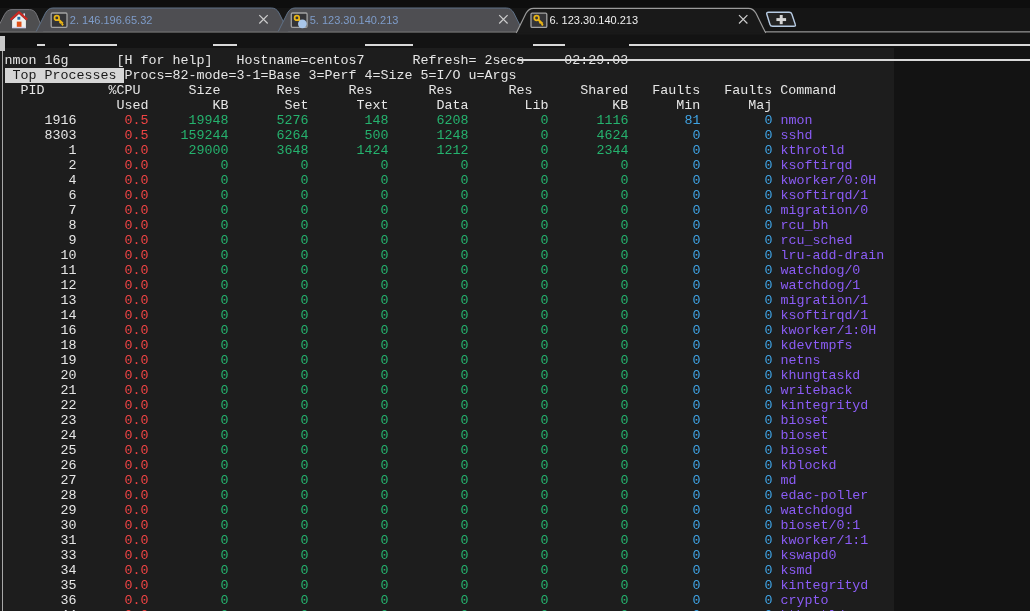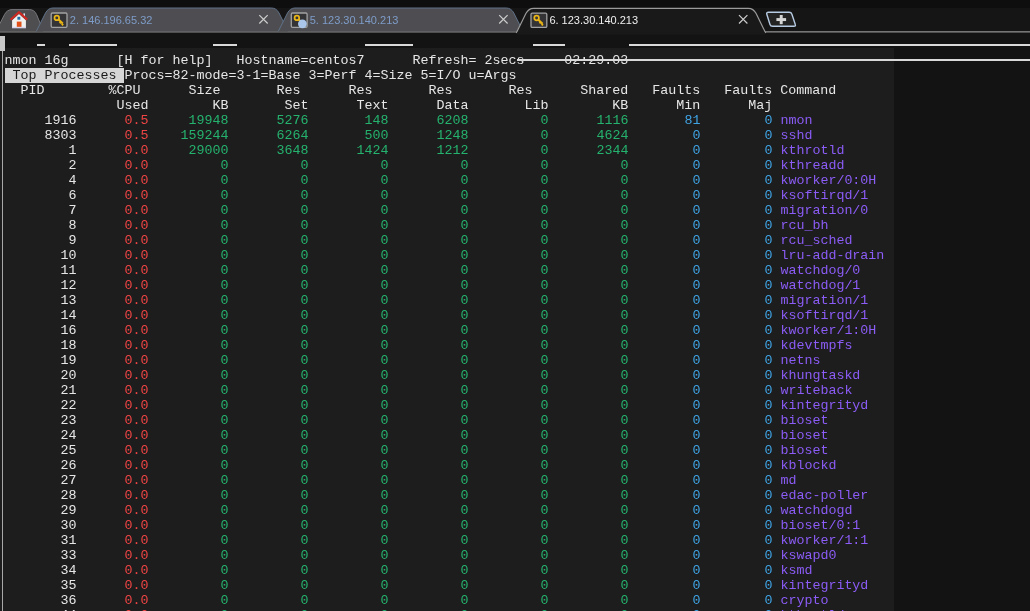--- a/index.html
+++ b/index.html
@@ -14,21 +14,21 @@
 </style></head><body>
 <div id="wrap">
 <div id="term">
       <pre> nmon 16g      [H for help]   Hostname=centos7      Refresh= 2secs     02:29.03
  <i class="hl"> Top Processes </i>Procs=82-mode=3-1=Base 3=Perf 4=Size 5=I/O u=Args
    PID        %CPU      Size       Res      Res       Res       Res      Shared   Faults   Faults Command
                Used        KB       Set      Text      Data       Lib        KB      Min      Maj
       1916      <i class="r">0.5</i>     <i class="g">19948</i>      <i class="g">5276</i>       <i class="g">148</i>      <i class="g">6208</i>         <i class="g">0</i>      <i class="g">1116</i>       <i class="b">81</i>        <i class="b">0</i> <i class="y">nmon</i>
       8303      <i class="r">0.5</i>    <i class="g">159244</i>      <i class="g">6264</i>       <i class="g">500</i>      <i class="g">1248</i>         <i class="g">0</i>      <i class="g">4624</i>        <i class="b">0</i>        <i class="b">0</i> <i class="y">sshd</i>
          1      <i class="r">0.0</i>     <i class="g">29000</i>      <i class="g">3648</i>      <i class="g">1424</i>      <i class="g">1212</i>         <i class="g">0</i>      <i class="g">2344</i>        <i class="b">0</i>        <i class="b">0</i> <i class="y">kthrotld</i>
-         2      <i class="r">0.0</i>         <i class="g">0</i>         <i class="g">0</i>         <i class="g">0</i>         <i class="g">0</i>         <i class="g">0</i>         <i class="g">0</i>        <i class="b">0</i>        <i class="b">0</i> <i class="y">kthreadd</i>
+         2      <i class="r">0.0</i>         <i class="g">0</i>         <i class="g">0</i>         <i class="g">0</i>         <i class="g">0</i>         <i class="g">0</i>         <i class="g">0</i>        <i class="b">0</i>        <i class="b">0</i> <i class="y">ksoftirqd</i>
          4      <i class="r">0.0</i>         <i class="g">0</i>         <i class="g">0</i>         <i class="g">0</i>         <i class="g">0</i>         <i class="g">0</i>         <i class="g">0</i>        <i class="b">0</i>        <i class="b">0</i> <i class="y">kworker/0:0H</i>
          6      <i class="r">0.0</i>         <i class="g">0</i>         <i class="g">0</i>         <i class="g">0</i>         <i class="g">0</i>         <i class="g">0</i>         <i class="g">0</i>        <i class="b">0</i>        <i class="b">0</i> <i class="y">ksoftirqd/1</i>
          7      <i class="r">0.0</i>         <i class="g">0</i>         <i class="g">0</i>         <i class="g">0</i>         <i class="g">0</i>         <i class="g">0</i>         <i class="g">0</i>        <i class="b">0</i>        <i class="b">0</i> <i class="y">migration/0</i>
          8      <i class="r">0.0</i>         <i class="g">0</i>         <i class="g">0</i>         <i class="g">0</i>         <i class="g">0</i>         <i class="g">0</i>         <i class="g">0</i>        <i class="b">0</i>        <i class="b">0</i> <i class="y">rcu_bh</i>
          9      <i class="r">0.0</i>         <i class="g">0</i>         <i class="g">0</i>         <i class="g">0</i>         <i class="g">0</i>         <i class="g">0</i>         <i class="g">0</i>        <i class="b">0</i>        <i class="b">0</i> <i class="y">rcu_sched</i>
         10      <i class="r">0.0</i>         <i class="g">0</i>         <i class="g">0</i>         <i class="g">0</i>         <i class="g">0</i>         <i class="g">0</i>         <i class="g">0</i>        <i class="b">0</i>        <i class="b">0</i> <i class="y">lru-add-drain</i>
         11      <i class="r">0.0</i>         <i class="g">0</i>         <i class="g">0</i>         <i class="g">0</i>         <i class="g">0</i>         <i class="g">0</i>         <i class="g">0</i>        <i class="b">0</i>        <i class="b">0</i> <i class="y">watchdog/0</i>
         12      <i class="r">0.0</i>         <i class="g">0</i>         <i class="g">0</i>         <i class="g">0</i>         <i class="g">0</i>         <i class="g">0</i>         <i class="g">0</i>        <i class="b">0</i>        <i class="b">0</i> <i class="y">watchdog/1</i>
         13      <i class="r">0.0</i>         <i class="g">0</i>         <i class="g">0</i>         <i class="g">0</i>         <i class="g">0</i>         <i class="g">0</i>         <i class="g">0</i>        <i class="b">0</i>        <i class="b">0</i> <i class="y">migration/1</i>
         14      <i class="r">0.0</i>         <i class="g">0</i>         <i class="g">0</i>         <i class="g">0</i>         <i class="g">0</i>         <i class="g">0</i>         <i class="g">0</i>        <i class="b">0</i>        <i class="b">0</i> <i class="y">ksoftirqd/1</i>

